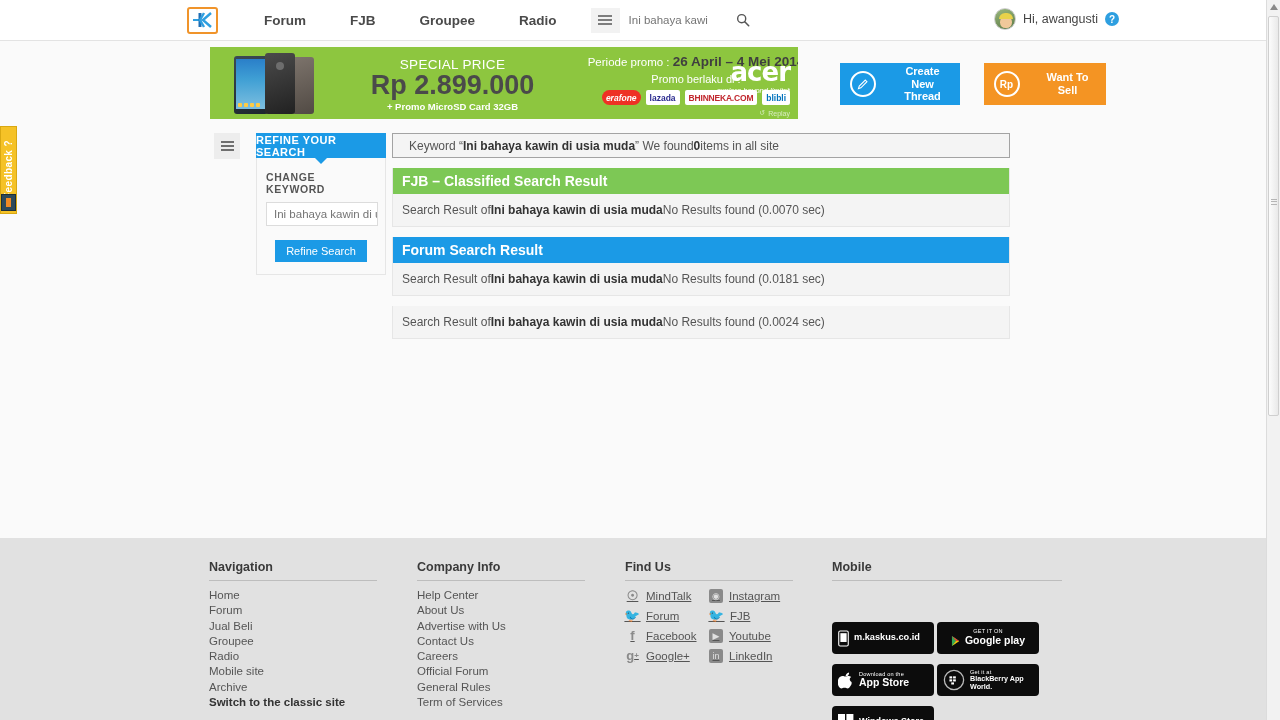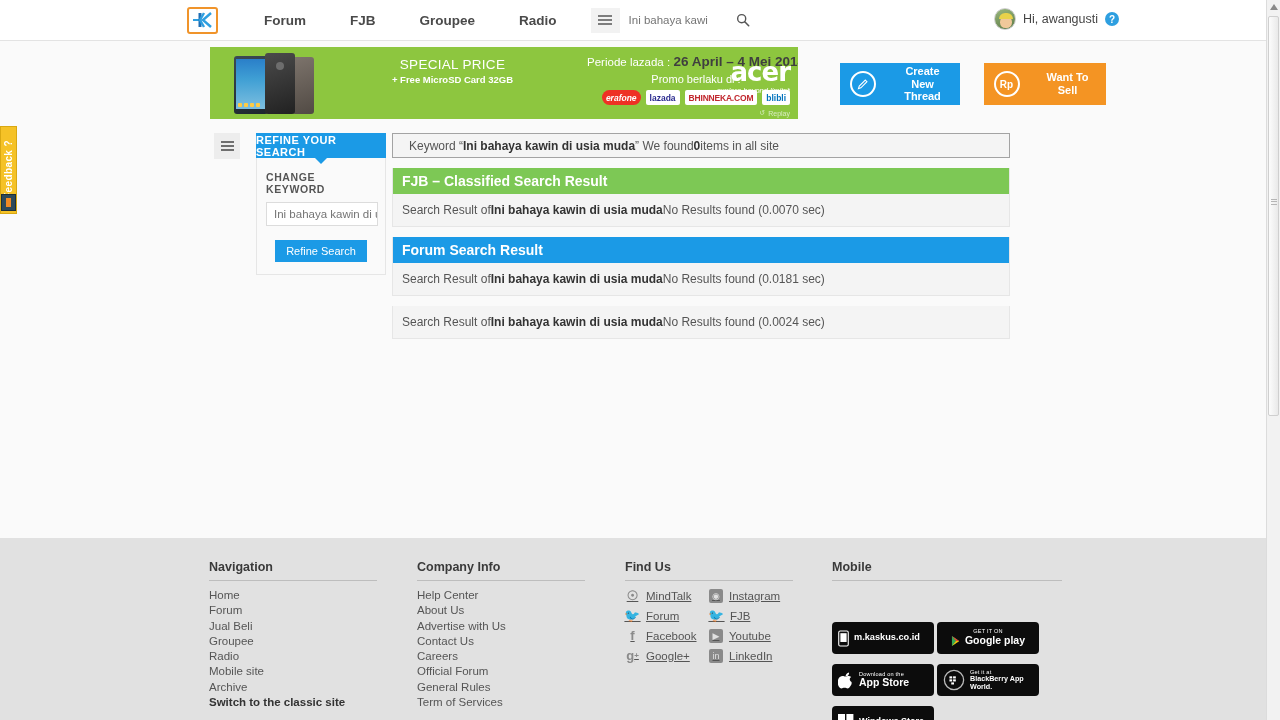--- a/index.html
+++ b/index.html
@@ -308,25 +308,26 @@
                 <i></i>
                 <i></i>
               </div>
             </div>
           </div>
         <div class="phone p2"></div>
         <div class="phone p3"></div>
       </div>
       <div class="price-block">
         <div class="sp-price">SPECIAL PRICE</div>
-        <div class="free-sd">+ Free MicroSD Card 32GB</div>
+        <div class="big-price">Rp 2.899.000</div>
+        <div class="free-sd">+ Promo MicroSD Card 32GB</div>
       </div>
       <div class="promo-block">
         <div class="promo-line">
-          <span>Periode lazada :</span>
+          <span>Periode promo :</span>
           <b>26 April – 4 Mei 2014</b>
         </div>
         <div class="promo-berlaku">Promo berlaku di :</div>
         <div class="brands">
           <div class="brand b-erafone">erafone</div>
           <div class="brand b-lazada">lazada</div>
           <div class="brand b-bhinneka">BHINNEKA.COM</div>
           <div class="brand b-blibli">blibli</div>
         </div>
       </div>

